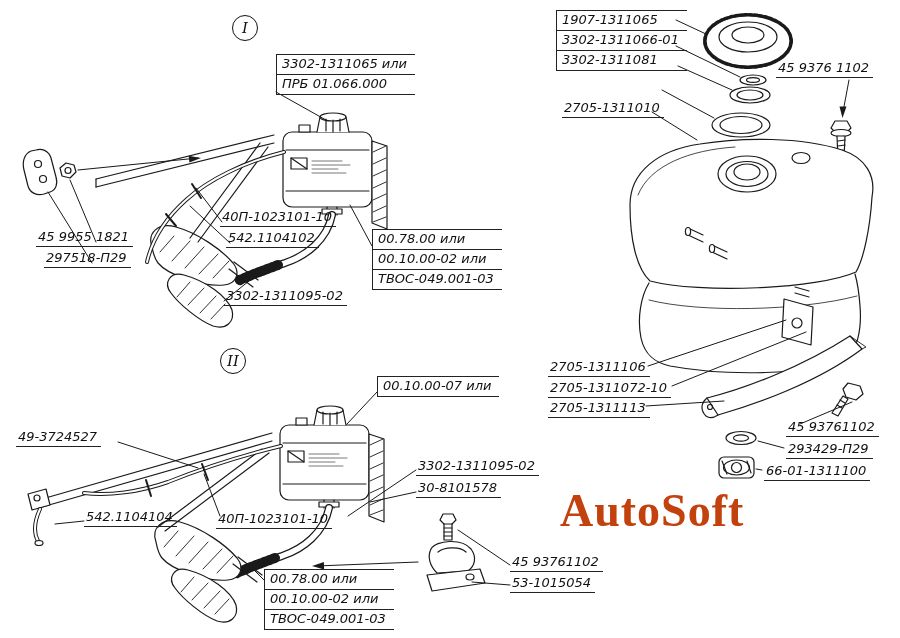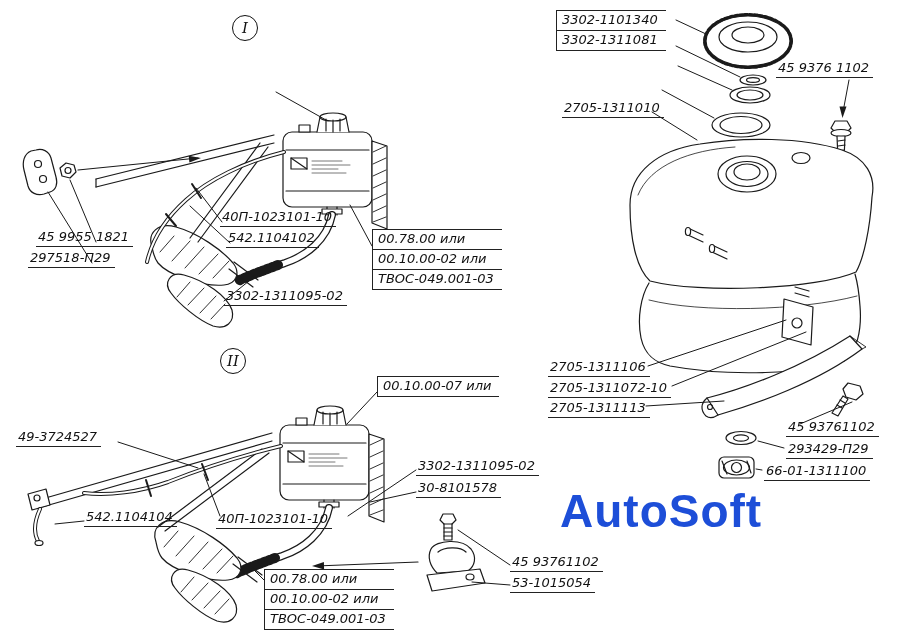--- a/index.html
+++ b/index.html
@@ -21,22 +21,22 @@
   .lgroup .gi {
     font-style:italic; font-size:13px; line-height:16px; color:#111;
     border-bottom:1px solid #222; padding:1px 8px 2px 5px; white-space:nowrap;
   }
   .vmark {
     position:absolute; width:26px; height:26px; border:1.4px solid #111;
     border-radius:50%; display:flex; align-items:center; justify-content:center;
     font-family:"DejaVu Serif", serif; font-style:italic; font-size:15px; color:#111;
   }
   .watermark {
-    position:absolute; font-family:Liberation Sans, sans-serif; font-weight:600;
-    font-size:46px; color:#1d4ed8; letter-spacing:1px; user-select:none;
+    position:absolute; font-family:Liberation Serif, serif; font-weight:600;
+    font-size:46px; color:#c2410c; letter-spacing:1px; user-select:none;
   }
 </style>
 </head>
 <body>
 
 <div class="page">
 
   <svg class="art" width="900" height="638" viewBox="0 0 900 638">
     <g stroke="#1a1a1a" fill="none" stroke-width="1.2" stroke-linecap="round" stroke-linejoin="round">
 
@@ -261,24 +261,28 @@
         <line x1="800" y1="424" x2="852" y2="402"></line>
         <line x1="784" y1="448" x2="758" y2="441"></line>
         <line x1="762" y1="470" x2="756" y2="469"></line>
       </g>
     </g>
   </svg>
 
   <div class="vmark" style="left:232px;top:15px;">I</div>
   <div class="vmark" style="left:220px;top:348px;">II</div>
 
+  <div class="lgroup" style="left:276px;top:54px;">
+    <div class="gi">3302-1311065 или</div>
+    <div class="gi">ПРБ 01.066.000</div>
+  </div>
   <div class="lbl" style="left:220px;top:209px;">40П-1023101-10</div>
   <div class="lbl" style="left:226px;top:230px;">542.1104102</div>
   <div class="lbl" style="left:36px;top:229px;">45 9955 1821</div>
-  <div class="lbl" style="left:28px;top:250px;">297518-П29</div>
+  <div class="lbl" style="left:44px;top:250px;">297518-П29</div>
   <div class="lbl" style="left:224px;top:288px;">3302-1311095-02</div>
   <div class="lgroup" style="left:372px;top:229px;">
     <div class="gi">00.78.00 или</div>
     <div class="gi">00.10.00-02 или</div>
     <div class="gi">ТВОС-049.001-03</div>
   </div>
 
   <div class="lgroup" style="left:377px;top:376px;">
     <div class="gi">00.10.00-07 или</div>
   </div>
@@ -289,21 +293,22 @@
   <div class="lbl" style="left:416px;top:480px;">30-8101578</div>
   <div class="lbl" style="left:510px;top:554px;">45 93761102</div>
   <div class="lbl" style="left:510px;top:575px;">53-1015054</div>
   <div class="lgroup" style="left:264px;top:569px;">
     <div class="gi">00.78.00 или</div>
     <div class="gi">00.10.00-02 или</div>
     <div class="gi">ТВОС-049.001-03</div>
   </div>
 
   <div class="lgroup" style="left:556px;top:10px;">
-    <div class="gi">3302-1101340</div>
+    <div class="gi">1907-1311065</div>
+    <div class="gi">3302-1311066-01</div>
     <div class="gi">3302-1311081</div>
   </div>
   <div class="lbl" style="left:562px;top:100px;">2705-1311010</div>
   <div class="lbl" style="left:776px;top:60px;">45 9376 1102</div>
   <div class="lbl" style="left:548px;top:359px;">2705-1311106</div>
   <div class="lbl" style="left:548px;top:380px;">2705-1311072-10</div>
   <div class="lbl" style="left:548px;top:400px;">2705-1311113</div>
   <div class="lbl" style="left:786px;top:419px;">45 93761102</div>
   <div class="lbl" style="left:786px;top:441px;">293429-П29</div>
   <div class="lbl" style="left:764px;top:463px;">66-01-1311100</div>

